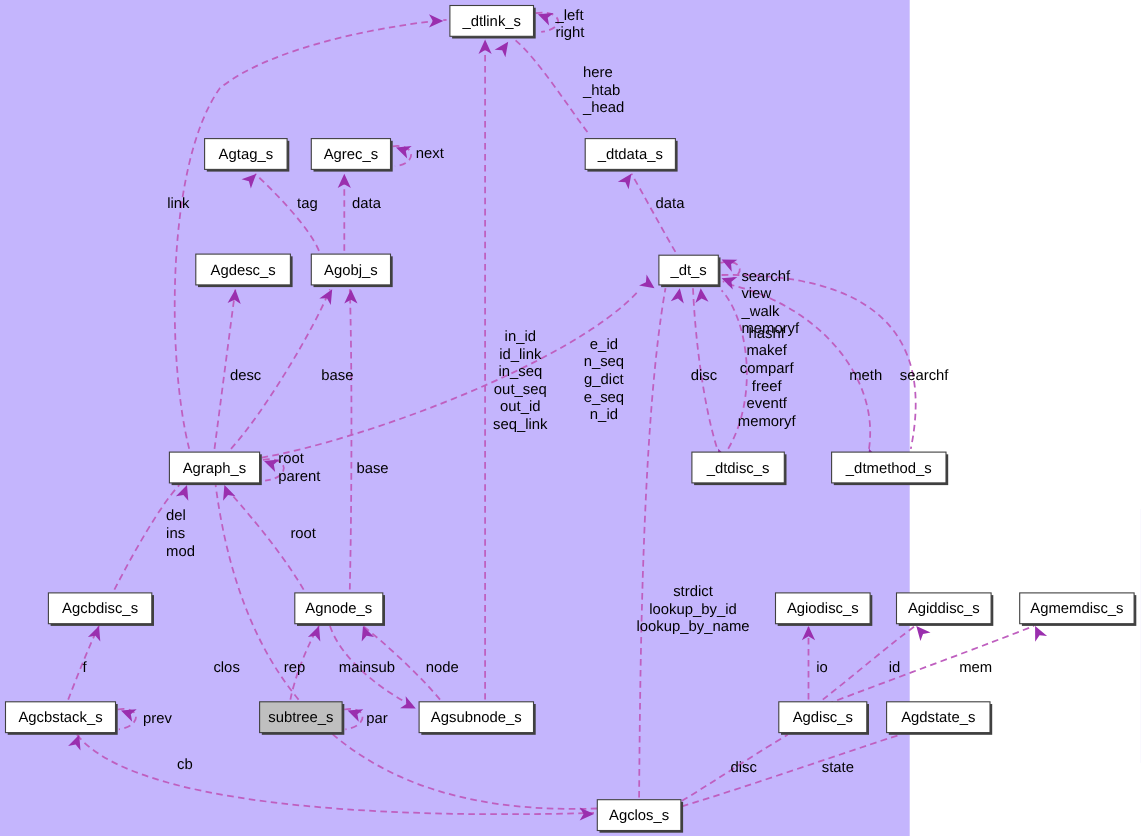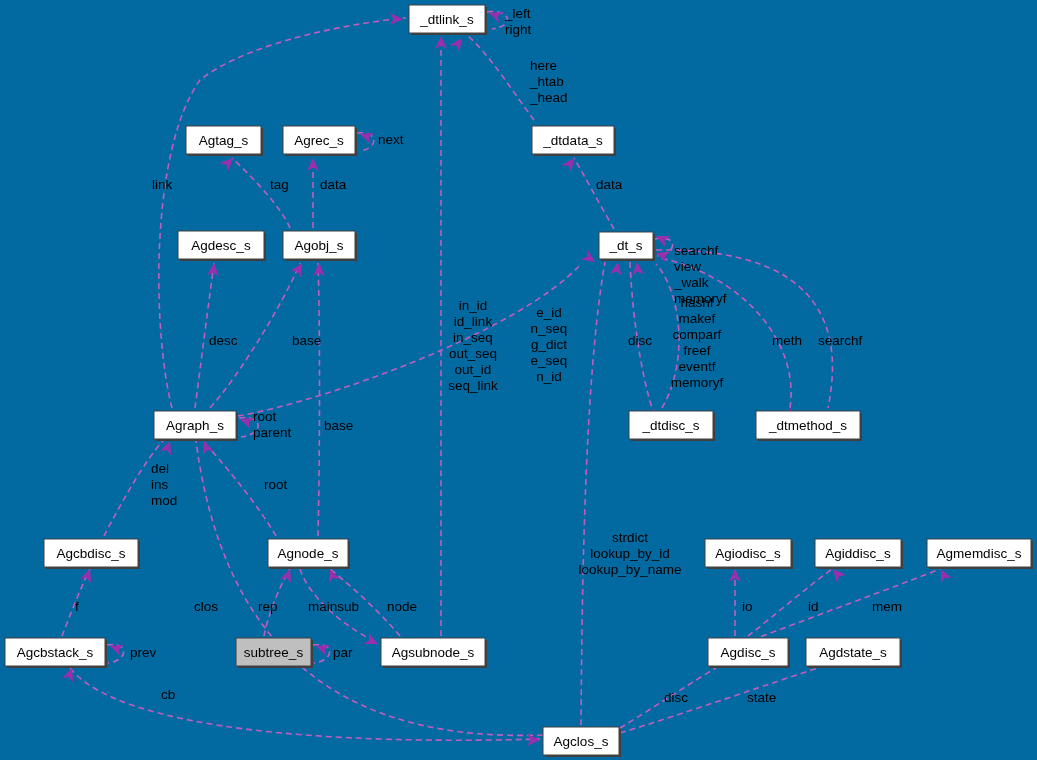--- a/index.html
+++ b/index.html
@@ -2,23 +2,23 @@
 <html><head>
 <meta charset="utf-8">
 <style>
   html, body {
     margin: 0;
     padding: 0;
     background: #ffffff;
   }
   #canvas {
     position: relative;
-    width: 1037px;
+    width: 827px;
     height: 760px;
-    background: #0369a1;
+    background: #c4b5fd;
     font-family: "Liberation Sans", sans-serif;
   }
   svg#graph {
     position: absolute;
     left: 0; top: 0;
     width: 1037px;
     height: 760px;
   }
   .node-box {
     fill: #ffffff;

